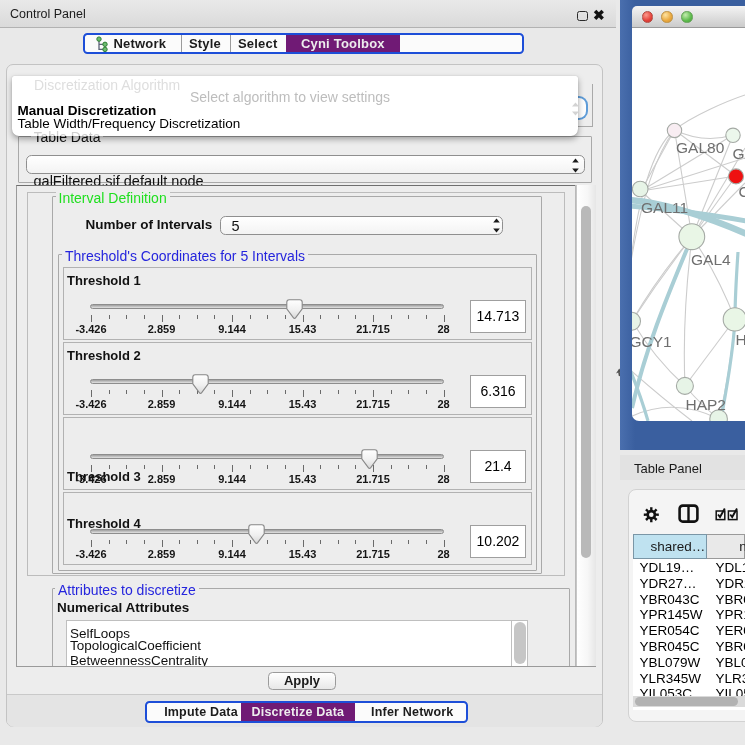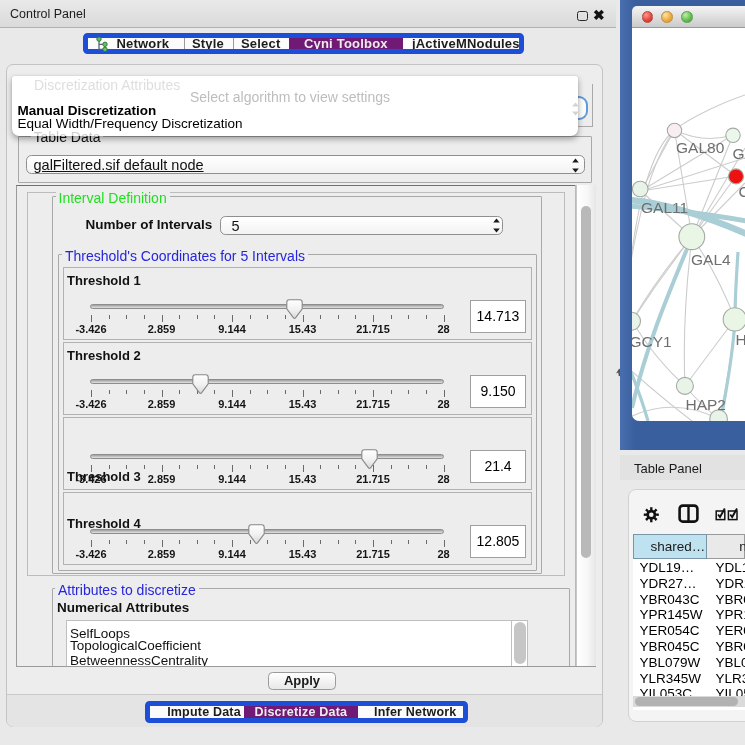--- a/index.html
+++ b/index.html
@@ -5,21 +5,21 @@
 html,body { width:745px; height:745px; overflow:hidden; }
 body { font-family:"Liberation Sans", sans-serif; background:#e9e9e9; position:relative; }
 .abs { position:absolute; }
 
 #titlebar { left:0; top:0; width:616px; height:28px;
   background:linear-gradient(#e9e9e9,#dadada); border-bottom:1px solid #b2b2b2; }
 #titletext { left:10px; top:7px; font-size:12.5px; color:#1c1c1c; }
 #maxbox { left:577px; top:11px; width:11px; height:10px; border:1.6px solid #2a2a2a; border-radius:2.5px; }
 #closex { left:593px; top:7px; font-size:14px; font-weight:bold; color:#111; }
 
-.tabstrip { background:#fbfbfb; border:5px solid #1d4ed8; border-radius:4.5px; overflow:hidden; }
+.tabstrip { background:#fbfbfb; border:2px solid #1d4ed8; border-radius:4.5px; overflow:hidden; }
 #toptabs { left:83px; top:32.5px; width:441px; height:21px; }
 .seg { position:absolute; top:0; height:100%; font-size:13px; font-weight:bold; color:#1c1c1c;
   display:flex; align-items:center; justify-content:center; letter-spacing:0.2px; }
 .segdark { background:#701a75; color:#ededed; }
 .vsep { position:absolute; top:0; width:1px; height:100%; background:#9b9b9b; }
 
 #cpanel { left:6px; top:64px; width:597px; height:663px; background:#ededed;
   border:1px solid #c3c3c3; border-radius:7px; }
 .gbox { position:absolute; border:1px solid #a9a9a9; border-radius:1px; }
 .gtitle { position:absolute; font-size:14px; background:#ededed; padding:0 3px; white-space:nowrap; }
@@ -86,37 +86,36 @@
 <div class="abs" id="titlebar"></div>
 <div class="abs" id="titletext">Control Panel</div>
 <div class="abs" id="maxbox"></div>
 <div class="abs" id="closex">✖</div>
 
 <div class="abs tabstrip" id="toptabs">
   <div class="seg" style="left:0;width:95.5px;padding-left:14px;">Network</div>
   <div class="seg" style="left:95.5px;width:49px;">Style</div>
   <div class="seg" style="left:144.5px;width:56.5px;">Select</div>
   <div class="seg segdark" style="left:201px;width:113.7px;">Cyni Toolbox</div>
-  <div class="seg" style="left:314.7px;width:126.3px;">jActiveMNodules</div>
   <div class="vsep" style="left:95.5px;"></div>
   <div class="vsep" style="left:144.5px;"></div>
 </div>
 <svg class="abs" style="left:95px;top:36px;" width="14" height="16" viewBox="0 0 14 16">
   <path d="M4,5 L4,14 M4,8.3 L8.6,8.3 M4,13.4 L8.6,13.4" stroke="#5b6377" stroke-width="1.3" fill="none"></path>
   <circle cx="4" cy="3.1" r="2.2" fill="#6cbc6e" stroke="#2f7d36" stroke-width="1"></circle>
   <circle cx="10" cy="8.3" r="2.2" fill="#6cbc6e" stroke="#2f7d36" stroke-width="1"></circle>
   <circle cx="10" cy="13.4" r="2.2" fill="#6cbc6e" stroke="#2f7d36" stroke-width="1"></circle>
 </svg>
 
 <div class="abs" id="cpanel"></div>
 
 <div class="gbox" style="left:17.5px;top:135.5px;width:574.5px;height:47px;"></div>
 <div class="gtitle" style="left:30.5px;top:129px;color:#111;">Table Data</div>
 <div class="pill" style="left:25.5px;top:154.5px;width:559.5px;height:19.5px;">
-  <span style="position:absolute;left:7px;top:1px;text-decoration:underline;">galFiltered.sif default node</span>
+  <span style="position:absolute;left:7px;top:17px;text-decoration:underline;">galFiltered.sif default node</span>
 </div>
 <svg class="abs" style="left:570.5px;top:157.5px;" width="9" height="15" viewBox="0 0 9 15">
   <path d="M4.5,0.5 L7.8,4.6 L1.2,4.6 Z" fill="#1a1a1a"></path>
     <path d="M4.5,14.5 L7.8,10.4 L1.2,10.4 Z" fill="#1a1a1a"></path>
 </svg>
 
 <div class="abs" style="left:591.8px;top:84px;width:1px;height:42px;background:#a9a9a9;"></div>
 <div class="abs" style="left:578px;top:126px;width:14.8px;height:1px;background:#a9a9a9;"></div>
 <div class="abs" id="bluecap"></div>
 
@@ -215,21 +214,21 @@
 <svg class="thumb" style="left:191.8px;top:373.5px;" width="17" height="21" viewBox="0 0 17 21">
 <defs>
       <linearGradient id="tg342" x1="0" y1="0" x2="0" y2="1">
         <stop offset="0" stop-color="#ffffff"></stop>
         <stop offset="0.55" stop-color="#f0f0f0"></stop>
         <stop offset="1" stop-color="#d8d8d8"></stop>
       </linearGradient>
     </defs>
 <path d="M 3.2,0.8 L 13.8,0.8 Q 16.2,0.8 16.2,3.2 L 16.2,9.8 L 9.7,18.6 Q 8.5,20.2 7.3,18.6 L 0.8,9.8 L 0.8,3.2 Q 0.8,0.8 3.2,0.8 Z" fill="url(#tg342)" stroke="#878787" stroke-width="1.1"></path>
   </svg>
-<div class="valbox" style="top:375px;">9.150</div>
+<div class="valbox" style="top:375px;">6.316</div>
 <div class="rowbox" style="top:417px;"></div>
 <div class="rowlab" style="top:423px;margin-top:46px;">Threshold 3</div>
 <div class="track" style="top:454px;"></div>
 <div class="tick" style="left:91.0px;top:465px;height:7px;"></div>
 <div class="tick" style="left:108.6px;top:465px;height:4px;"></div>
 <div class="tick" style="left:126.2px;top:465px;height:4px;"></div>
 <div class="tick" style="left:143.9px;top:465px;height:4px;"></div>
 <div class="tick" style="left:161.5px;top:465px;height:7px;"></div>
 <div class="tick" style="left:179.1px;top:465px;height:4px;"></div>
 <div class="tick" style="left:196.8px;top:465px;height:4px;"></div>
@@ -297,21 +296,21 @@
 <svg class="thumb" style="left:248.2px;top:523.5px;" width="17" height="21" viewBox="0 0 17 21">
 <defs>
       <linearGradient id="tg492" x1="0" y1="0" x2="0" y2="1">
         <stop offset="0" stop-color="#ffffff"></stop>
         <stop offset="0.55" stop-color="#f0f0f0"></stop>
         <stop offset="1" stop-color="#d8d8d8"></stop>
       </linearGradient>
     </defs>
 <path d="M 3.2,0.8 L 13.8,0.8 Q 16.2,0.8 16.2,3.2 L 16.2,9.8 L 9.7,18.6 Q 8.5,20.2 7.3,18.6 L 0.8,9.8 L 0.8,3.2 Q 0.8,0.8 3.2,0.8 Z" fill="url(#tg492)" stroke="#878787" stroke-width="1.1"></path>
   </svg>
-<div class="valbox" style="top:525px;">12.805</div>
+<div class="valbox" style="top:525px;">10.202</div>
 
 <div class="gbox" style="left:51.5px;top:588px;width:518.5px;height:90px;"></div>
 <div class="gtitle" style="left:55px;top:581.5px;color:#2525dd;">Attributes to discretize</div>
 <div class="abs" style="left:57px;top:599.5px;font-size:13.5px;font-weight:bold;color:#111;">Numerical Attributes</div>
 <div class="abs" id="attrlist"></div>
 <div class="litem" style="top:626px;">SelfLoops</div>
 <div class="litem" style="top:637.5px;">TopologicalCoefficient</div>
 <div class="litem" style="top:653px;">BetweennessCentrality</div>
 <div class="abs" id="alsb"></div>
 <div class="abs" id="alsb-thumb"></div>
@@ -321,28 +320,28 @@
 
 <div class="abs" id="applybtn">Apply</div>
 <div class="abs" id="botband"></div>
 <div class="abs tabstrip" id="bottabs">
   <div class="seg" style="left:0;width:108px;">Impute Data</div>
   <div class="seg segdark" style="left:94.2px;width:113.4px;">Discretize Data</div>
   <div class="seg" style="left:207.6px;width:115.4px;">Infer Network</div>
 </div>
 
 <div class="abs" id="popup"></div>
-<div class="ghost" style="left:34px;top:77px;font-size:14px;color:#dedede;">Discretization Attributes</div>
+<div class="ghost" style="left:34px;top:77px;font-size:14px;color:#dedede;">Discretization Algorithm</div>
 <div class="ghost" style="left:190px;top:88.5px;font-size:14px;color:#bdbdbd;">Select algorithm to view settings</div>
 <svg class="abs" style="left:571px;top:102px;" width="9" height="14" viewBox="0 0 9 14">
   <path d="M4.5,0.5 L8,4.5 L1,4.5 Z" fill="#d3d3d3"></path>
     <path d="M4.5,13.5 L8,9.5 L1,9.5 Z" fill="#d3d3d3"></path>
 </svg>
 <div class="ghost" style="left:17.5px;top:102.5px;font-size:13.5px;font-weight:bold;color:#000;">Manual Discretization</div>
-<div class="ghost" style="left:17.5px;top:115.5px;font-size:13.5px;color:#000;">Equal Width/Frequency Discretization</div>
+<div class="ghost" style="left:17.5px;top:115.5px;font-size:13.5px;color:#000;">Table Width/Frequency Discretization</div>
 <div class="abs" style="left:33.5px;top:128.5px;width:80px;height:7.5px;overflow:hidden;">
     <div style="font-size:14px;color:#cfcfcf;">Table Data</div>
   </div>
 
 <svg class="abs" style="left:615px;top:368px;" width="8" height="9" viewBox="0 0 8 9">
   <path d="M1,5.5 L4.2,0.5 L6.8,4.2 L4.8,4.0 L5.4,8.2 L3.8,8.0 L3.2,4.6 Z" fill="#4f4f4f"></path>
 </svg>
 
 <div class="abs" id="bluewin"></div>
 <div class="abs" id="nettitle"></div>

